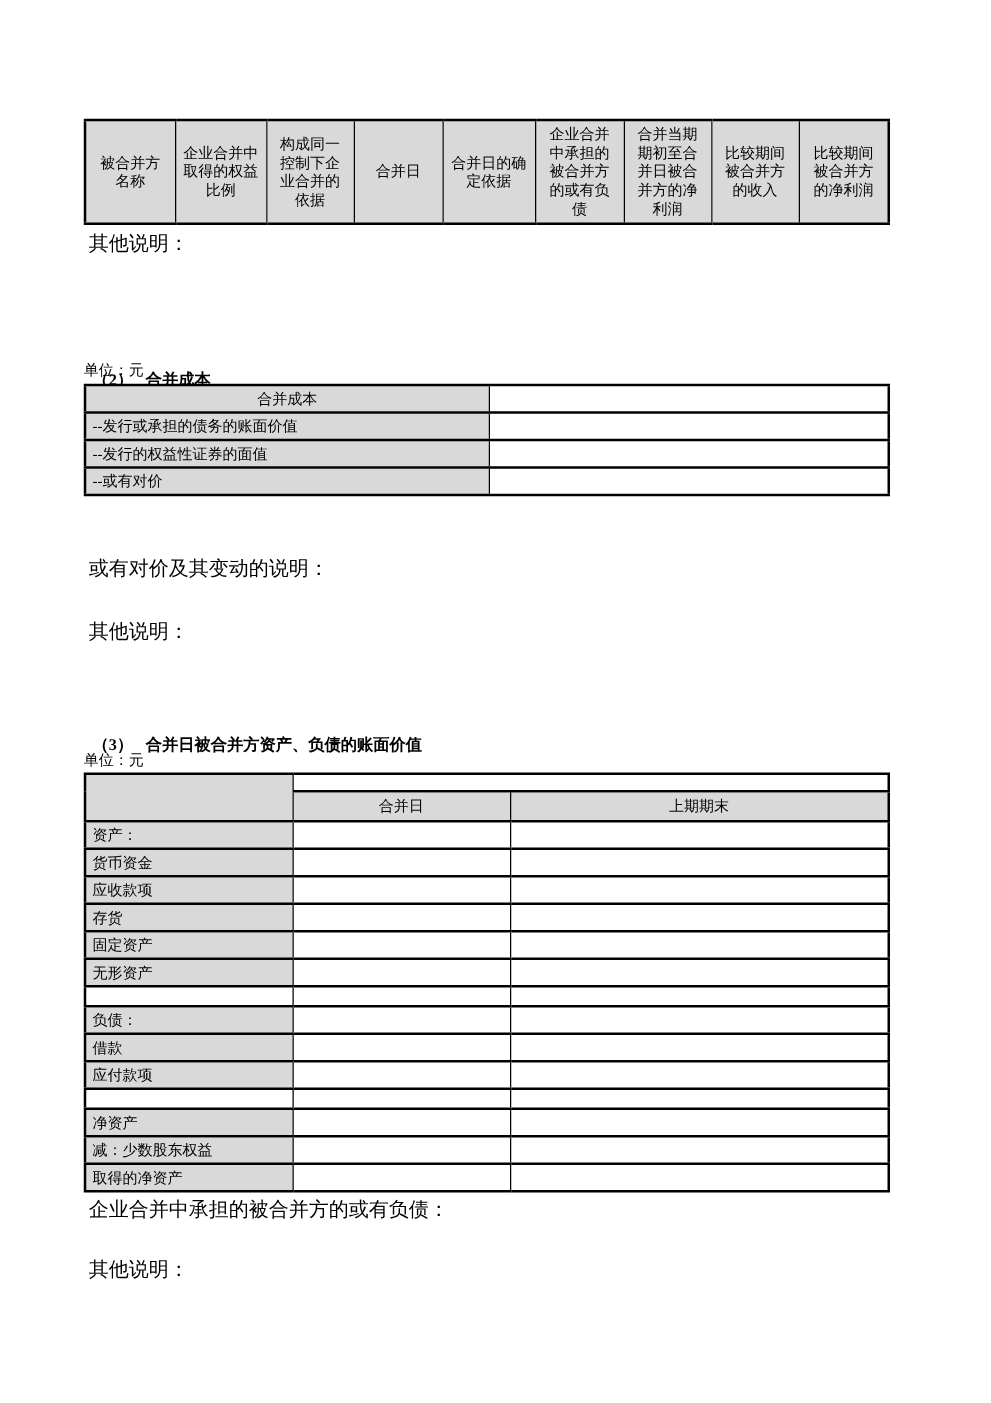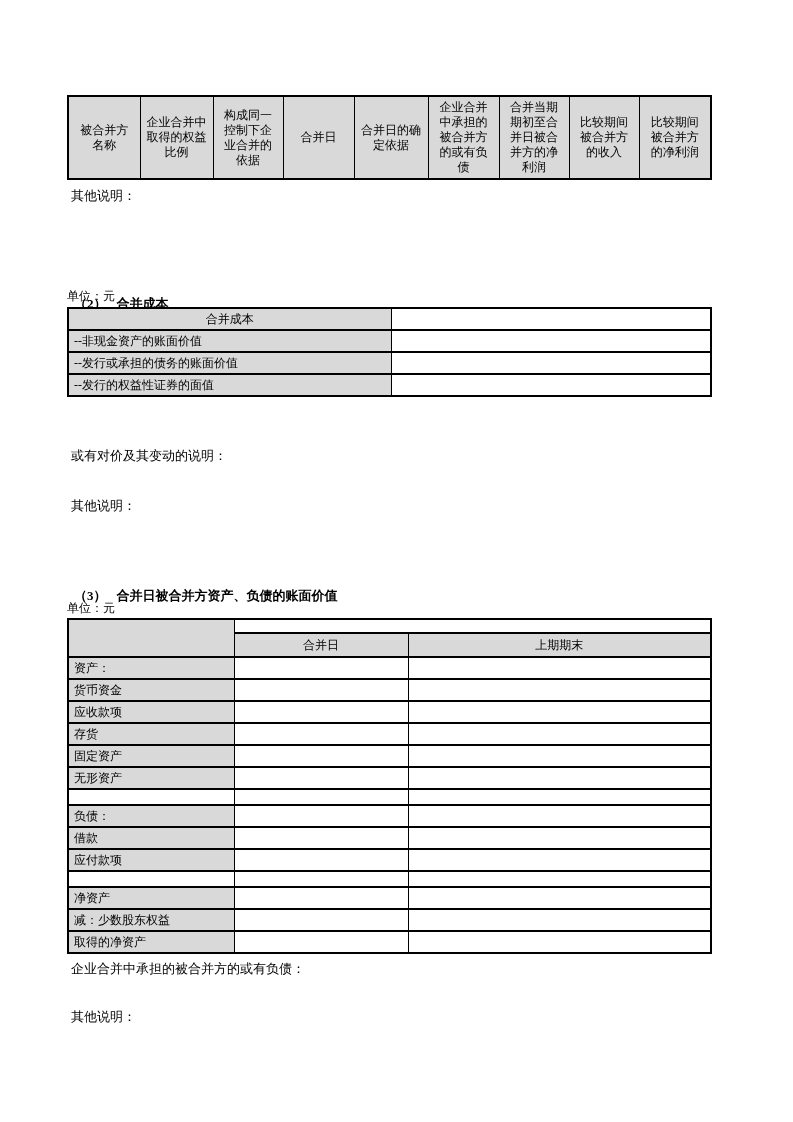--- a/index.html
+++ b/index.html
@@ -35,21 +35,21 @@
     height: 83px;
     text-align: center;
     vertical-align: middle;
     padding: 2px 6px;
     line-height: 15px;
   }
 
   
   .note {
     left: 71px;
-    font-size: 13px;
+    font-size: 16px;
     line-height: 14px;
     white-space: nowrap;
     text-align: right;
   }
 
   
   .heading {
     left: 74px;
     font-size: 13px;
     font-weight: bold;
@@ -125,29 +125,29 @@
     <colgroup>
       <col style="width:323px">
         <col style="width:320px">
     </colgroup>
     <tbody>
       <tr>
         <td class="gray hdr">合并成本</td>
         <td></td>
       </tr>
       <tr>
-        <td class="gray">--非现金资产的账面价值</td>
-        <td></td>
-      </tr>
-      <tr>
         <td class="gray">--发行或承担的债务的账面价值</td>
         <td></td>
       </tr>
       <tr>
         <td class="gray">--发行的权益性证券的面值</td>
+        <td></td>
+      </tr>
+      <tr>
+        <td class="gray">--或有对价</td>
         <td></td>
       </tr>
     </tbody>
   </table>
 
   <div class="abs note" style="top:449px">或有对价及其变动的说明：</div>
   <div class="abs note" style="top:499px">其他说明：</div>
 
   <div class="abs heading" style="top:547px">
     <span class="num">（3）</span><span>合并日被合并方资产、负债的账面价值</span>

